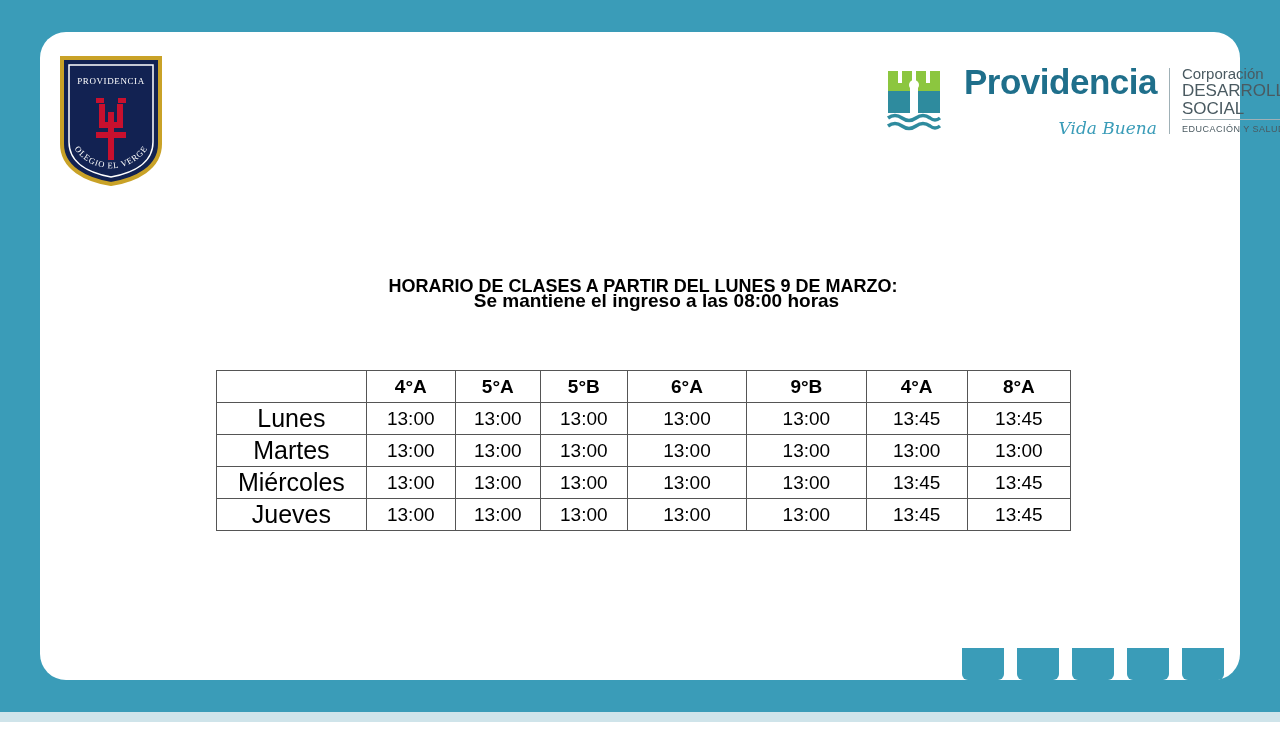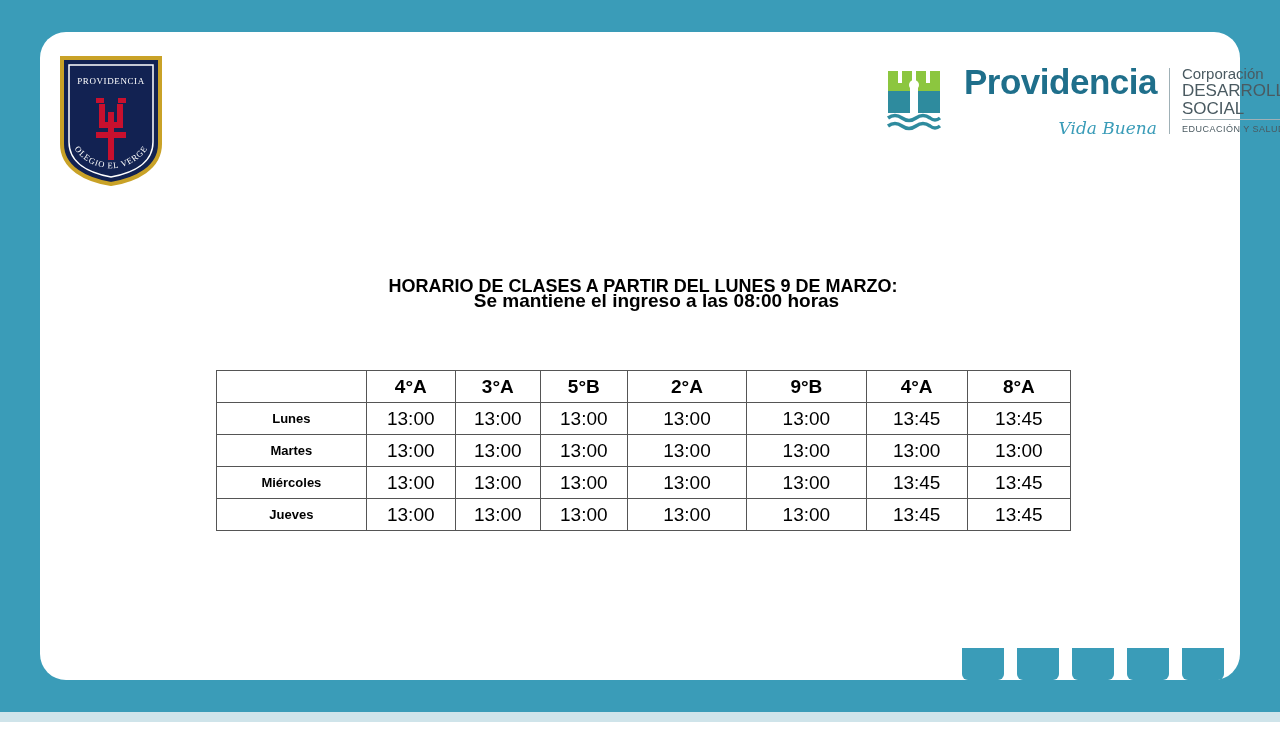--- a/index.html
+++ b/index.html
@@ -171,22 +171,22 @@
     text-align: center;
     vertical-align: middle;
     font-size: 19px;
     color: #000000;
     padding: 0;
   }
   table.schedule th {
     font-weight: bold;
   }
   table.schedule td.daycell {
-    font-weight: bold;
-    font-size: 13px;
+    font-weight: normal;
+    font-size: 25px;
   }
   table.schedule .corner { border: 1px solid #555555; }
   col.col-day { width: 148px; }
   col.col-c0 { width: 88px; }
   col.col-c1 { width: 84px; }
   col.col-c2 { width: 86px; }
   col.col-c3 { width: 118px; }
   col.col-c4 { width: 118px; }
   col.col-c5 { width: 100px; }
   col.col-c6 { width: 102px; }
@@ -275,23 +275,23 @@
           <col class="col-c2">
         <col class="col-c3">
           <col class="col-c4">
           <col class="col-c5">
           <col class="col-c6">
       </colgroup>
       <thead>
         <tr>
           <th class="corner"></th>
           <th>4°A</th>
-          <th>3°A</th>
+          <th>5°A</th>
           <th>5°B</th>
-          <th>2°A</th>
+          <th>6°A</th>
           <th>9°B</th>
           <th>4°A</th>
           <th>8°A</th>
         </tr>
       </thead>
       <tbody>
         <tr>
           <td class="daycell">Lunes</td>
           <td>13:00</td>
           <td>13:00</td>

